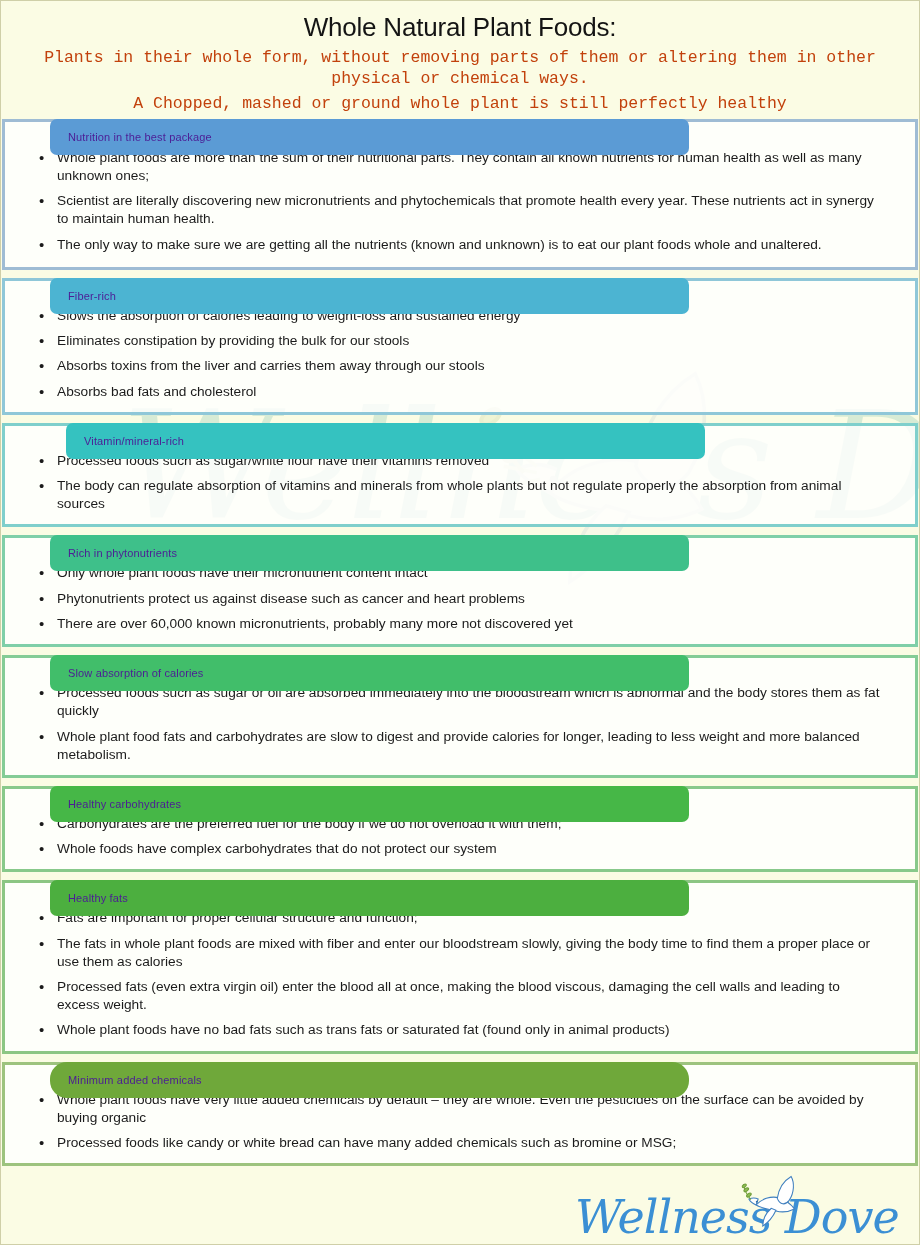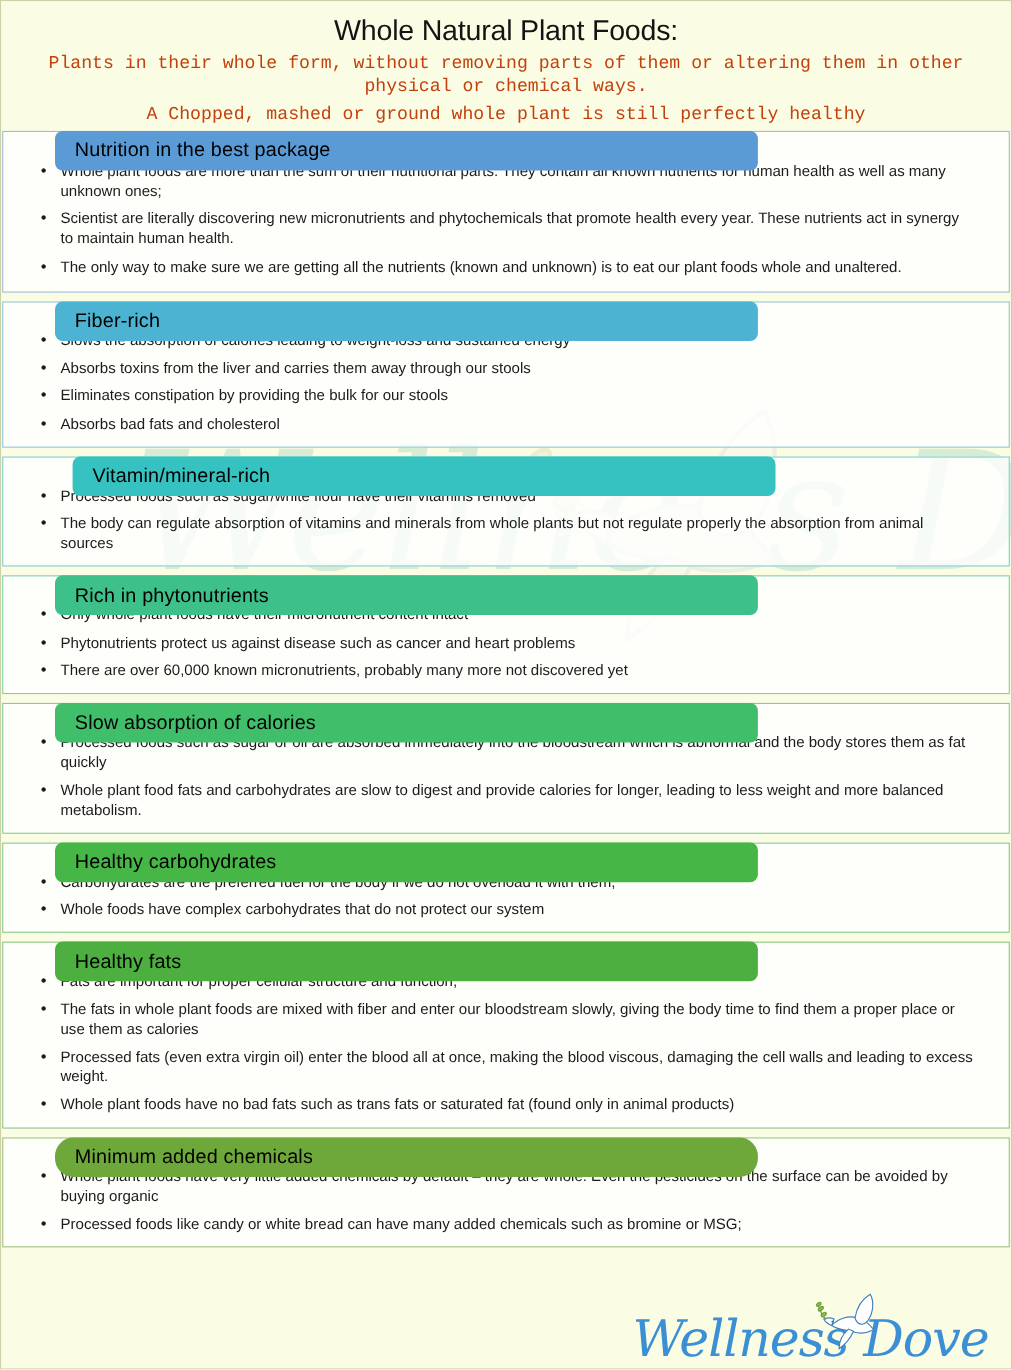--- a/index.html
+++ b/index.html
@@ -78,40 +78,40 @@
     position: relative;
     z-index: 2;
   }
   .section {
     position: relative;
     margin-top: 8px;
   }
   .sec-card {
     position: relative;
     margin: 0 1px;
-    border: 1px solid #404040;
+    border: 3px solid #404040;
     background: rgba(255,255,255,0.80);
     padding: 26px 30px 11px 30px;
     min-height: 40px;
   }
   .sec-bar {
     position: absolute;
     left: 49px;
     top: 0;
     width: 639px;
     height: 36px;
     border-radius: 7px;
     z-index: 3;
     display: flex;
     align-items: center;
     padding-left: 18px;
   }
   .sec-bar-label {
-    color: #000000;
-    font-size: 18px;
+    color: #4c1d95;
+    font-size: 11px;
     letter-spacing: 0.15px;
   }
   .bullets { list-style: none; }
   .bullets li {
     position: relative;
     padding-left: 22px;
     font-size: 13.7px;
     line-height: 1.33;
     color: #1b1b1b;
     margin-bottom: 7px;
@@ -199,22 +199,22 @@
           </ul>
         </div>
         <div class="sec-bar" style="background: rgb(91, 155, 213);">
           <span class="sec-bar-label">Nutrition in the best package</span>
         </div>
       </div>
       <div class="section" data-idx="1">
         <div class="sec-card" style="border-color: rgb(143, 199, 216);">
           <ul class="bullets">
             <li>Slows the absorption of calories leading to weight-loss and sustained energy</li>
+            <li>Eliminates constipation by providing the bulk for our stools</li>
             <li>Absorbs toxins from the liver and carries them away through our stools</li>
-            <li>Eliminates constipation by providing the bulk for our stools</li>
             <li>Absorbs bad fats and cholesterol</li>
           </ul>
         </div>
         <div class="sec-bar" style="background: rgb(76, 180, 210);">
           <span class="sec-bar-label">Fiber-rich</span>
         </div>
       </div>
       <div class="section" data-idx="2">
         <div class="sec-card" style="border-color: rgb(127, 207, 204);">
           <ul class="bullets">

